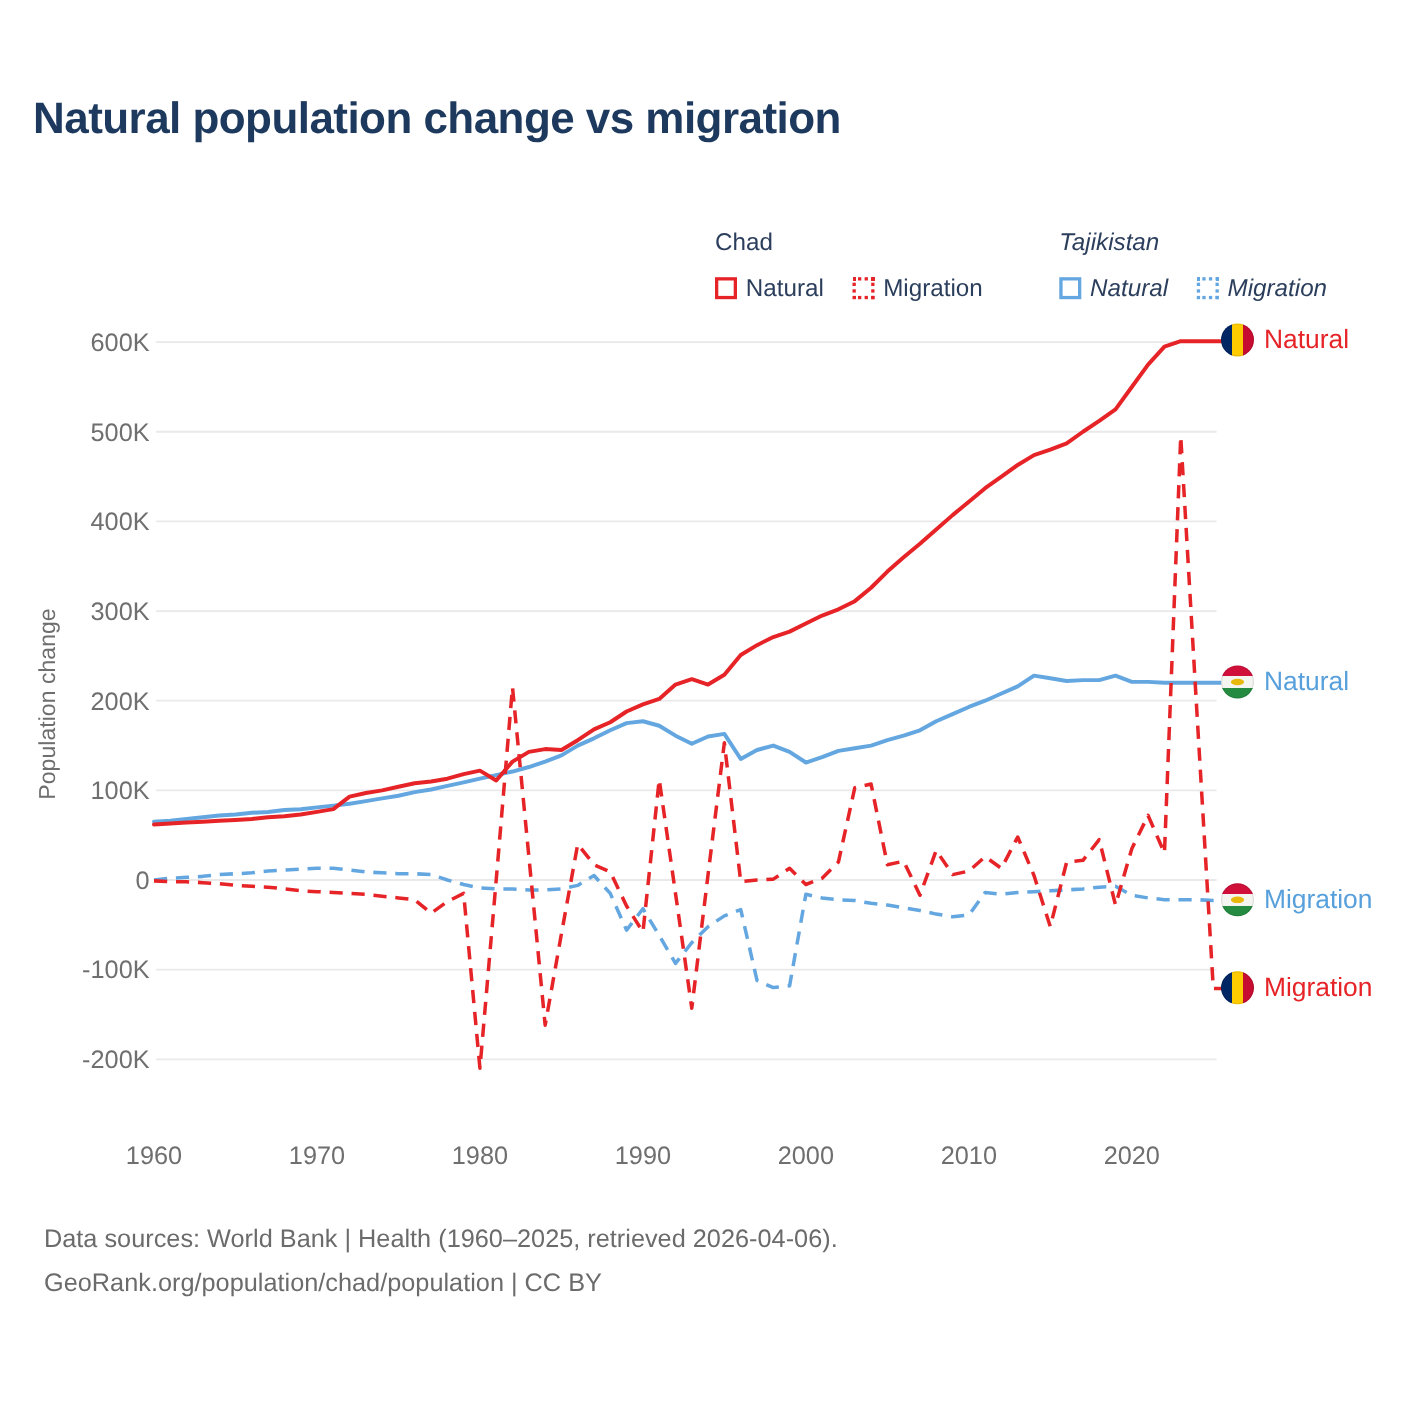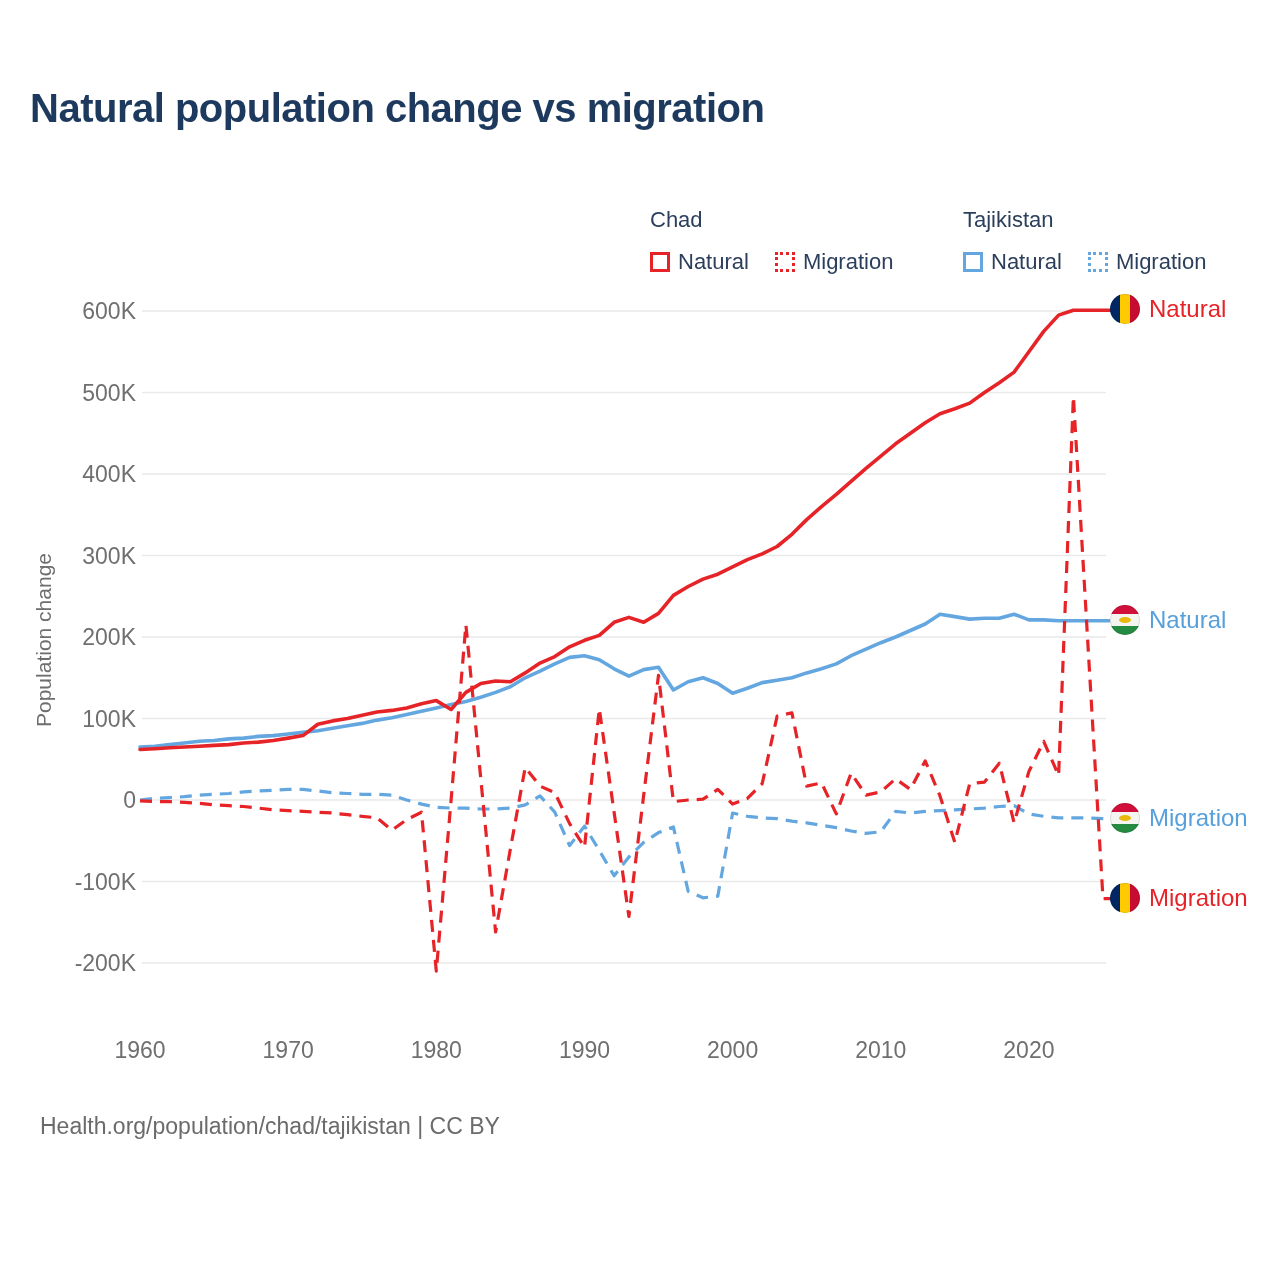--- a/index.html
+++ b/index.html
@@ -15,21 +15,21 @@
   body{font-family:"Liberation Sans", sans-serif;}
   .page{position:relative;width:1280px;height:1280px;background:#ffffff;overflow:hidden;}
 
   .title{
     position:absolute;left:30px;top:86px;margin:0;
     font-size:40px;font-weight:700;color:var(--navy);letter-spacing:-0.5px;
   }
 
   .legend-group{position:absolute;top:163px;margin-top:44px;}
   #legend-chad{left:650px;}
-  #legend-tajikistan{left:963px;}
+  #legend-tajikistan{left:963px;font-style:italic;}
   .legend-country{font-size:22px;color:var(--legend-text);}
   .legend-items{display:flex;gap:26px;margin-top:16px;}
   .legend-item{display:flex;align-items:center;gap:8px;font-size:22px;color:var(--legend-text);cursor:pointer;}
   .swatch{width:20px;height:20px;box-sizing:border-box;background:#fff;flex:none;}
   .swatch.solid.red{border:3px solid var(--red);}
   .swatch.dotted.red{border:3px dotted var(--red);}
   .swatch.solid.blue{border:3px solid var(--blue);}
   .swatch.dotted.blue{border:3px dotted var(--blue);}
 
   .y-title{
@@ -133,16 +133,17 @@
   <div class="annot blue" style="left: 1110px; top: 802.745px;">
     <span class="flag tajik"></span>
     <span>Migration</span>
   </div>
   <div class="annot red" style="left: 1110px; top: 882.615px;">
     <span class="flag chad"></span>
     <span>Migration</span>
   </div>
 
   <div class="source">
-    <div>Health.org/population/chad/tajikistan | CC BY</div>
+    <div>Data sources: World Bank | Health (1960–2025, retrieved 2026-04-06).</div>
+    <div>GeoRank.org/population/chad/population | CC BY</div>
   </div>
 
 </div>
 
 </body></html>

